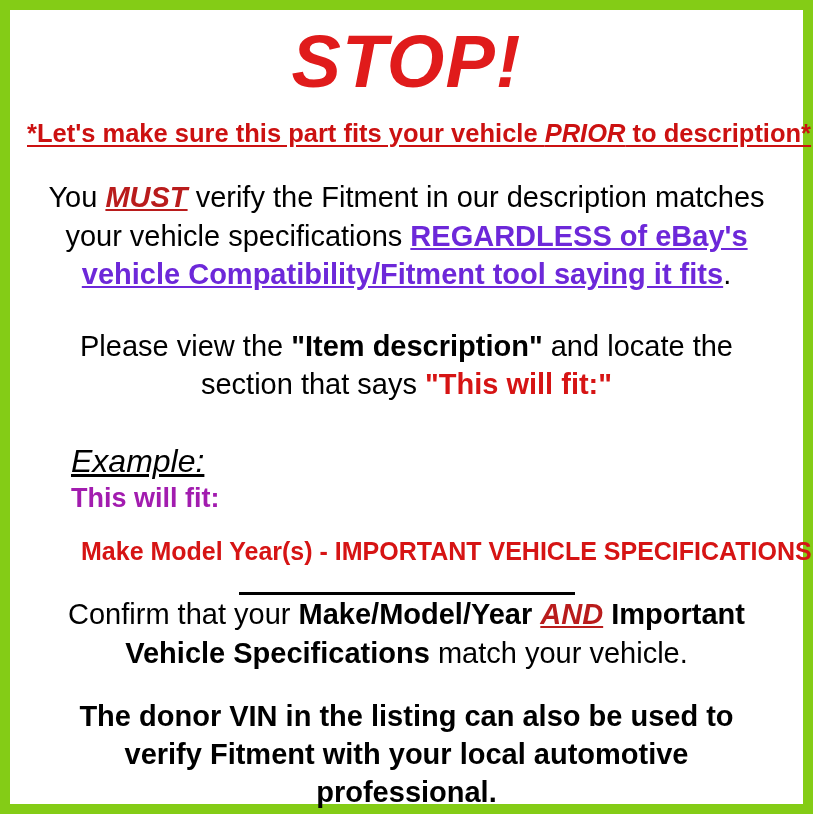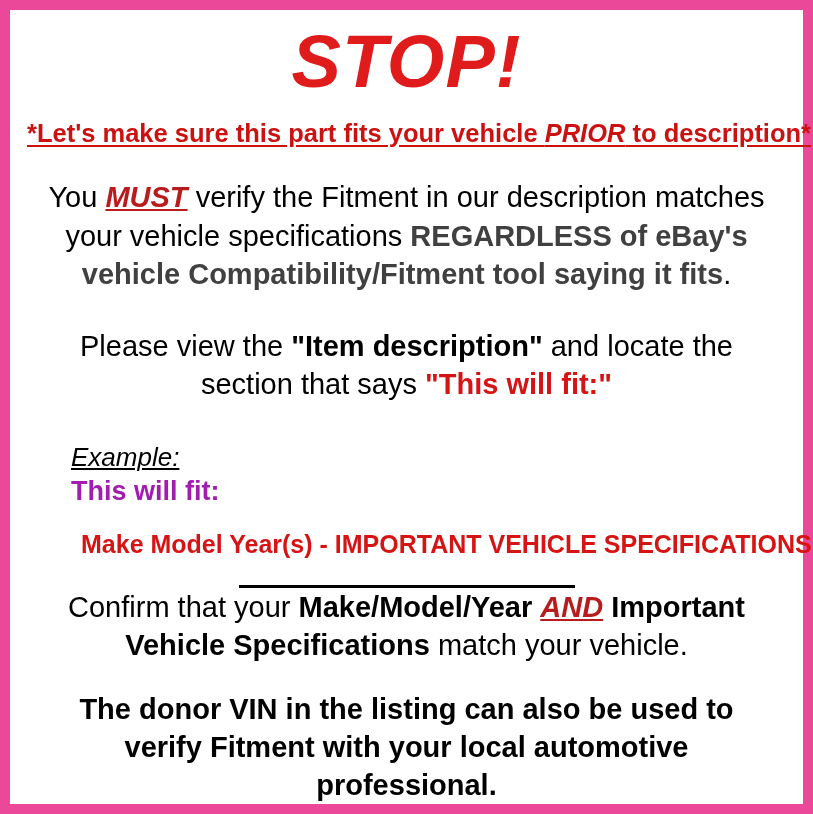--- a/index.html
+++ b/index.html
@@ -11,21 +11,21 @@
     width: 813px;
     height: 814px;
     font-family: "Liberation Sans", sans-serif;
     overflow: hidden;
   }
 
   .notice-frame {
     box-sizing: border-box;
     width: 813px;
     height: 814px;
-    border: 10px solid #ec4899;
+    border: 10px solid #84cc16;
     background: #ffffff;
     display: block;
   }
 
   .notice-inner {
     box-sizing: border-box;
     width: 100%;
     height: 100%;
     border: 3px solid #ffffff;
     background: #ffffff;
@@ -89,38 +89,39 @@
     font-weight: bold;
   }
   .red-bold-italic-u {
     color: #b91c1c;
     font-weight: bold;
     font-style: italic;
     text-decoration: underline;
     text-underline-offset: 2px;
   }
   .red-bold-u {
-    color: #404040;
+    color: #6d28d9;
     font-weight: bold;
+    text-decoration: underline;
     text-underline-offset: 2px;
   }
   .blk-bold {
     color: #000000;
     font-weight: bold;
   }
 
   .example-block {
     margin-top: 38px;
     padding-left: 44px;
     text-align: left;
   }
   .example-label {
     margin: 0;
     color: #000000;
-    font-size: 26px;
+    font-size: 32px;
     font-style: italic;
     text-decoration: underline;
     text-underline-offset: 2px;
     line-height: 1.2;
   }
   .example-fit {
     margin: 2px 0 0 0;
     color: #a21caf;
     font-size: 27px;
     font-weight: bold;

